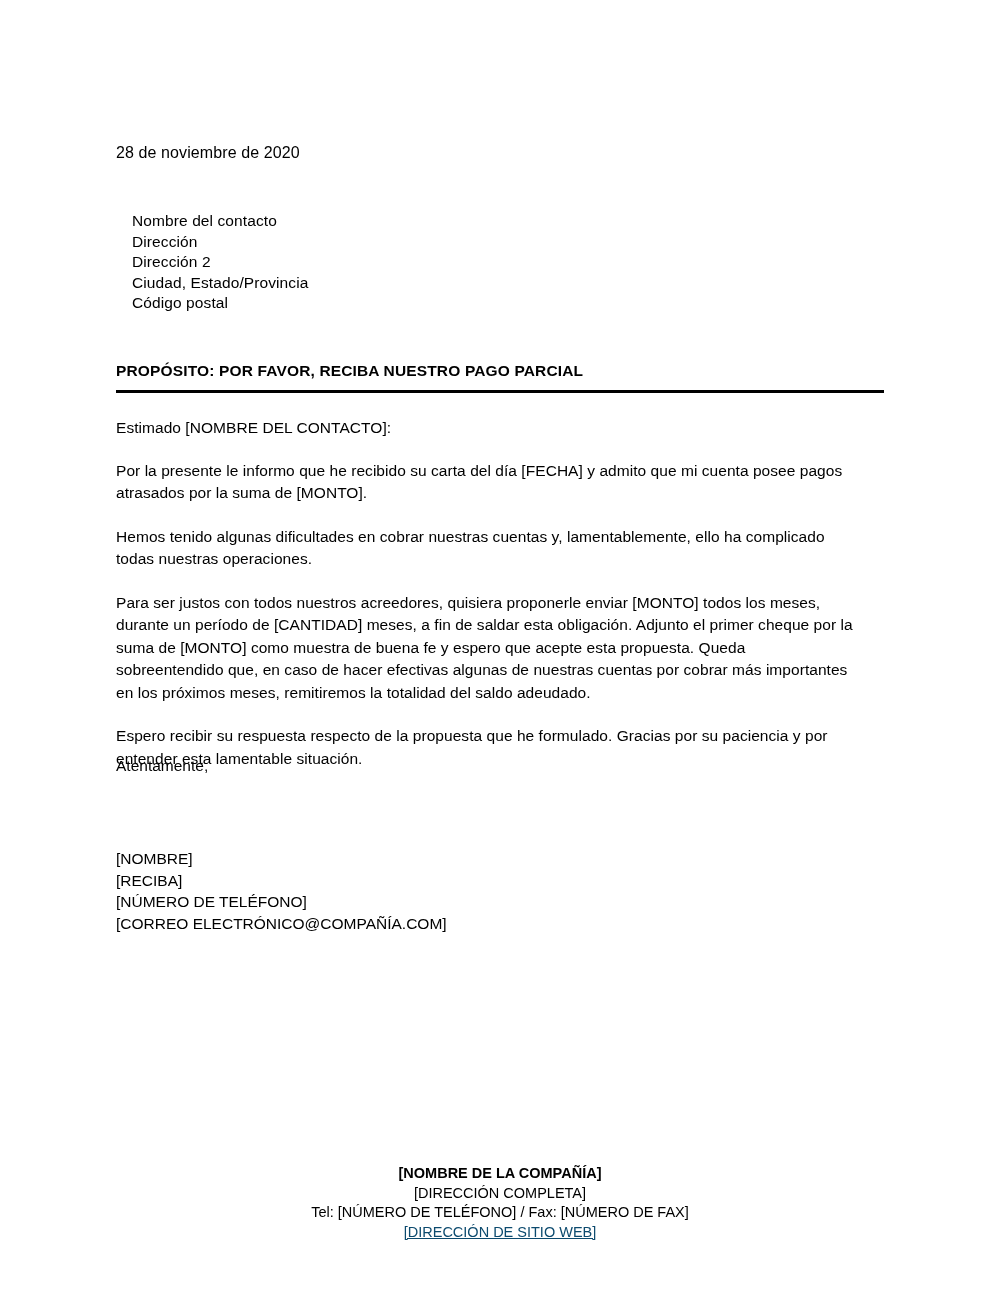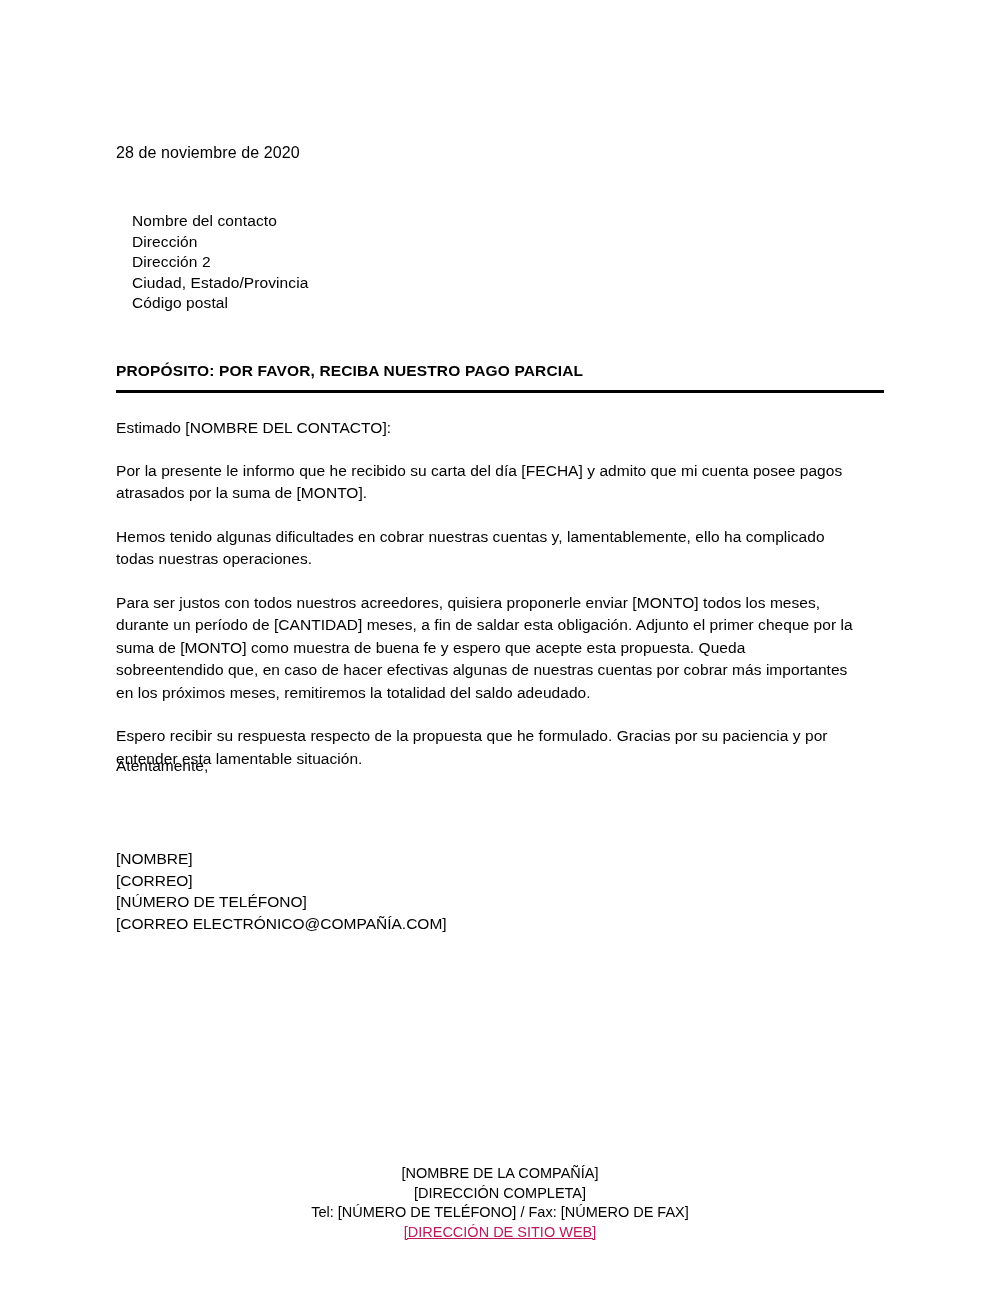--- a/index.html
+++ b/index.html
@@ -95,24 +95,24 @@
   .footer {
     position: absolute;
     top: 1164px;
     left: 0;
     width: 1000px;
     text-align: center;
     font-size: 14.5px;
     line-height: 19.5px;
   }
   .footer .company {
-    font-weight: normal;
+    font-weight: bold;
   }
   .footer a.website {
-    color: #be185d;
+    color: #0c4a6e;
     text-decoration: underline;
     text-align: center;
   }
 </style>
 </head>
 <body>
 
 <div class="page">
 
   <div class="date-line">28 de noviembre de 2020</div>
@@ -135,21 +135,21 @@
     <p>Por la presente le informo que he recibido su carta del día [FECHA] y admito que mi cuenta posee pagos atrasados por la suma de [MONTO].</p>
     <p>Hemos tenido algunas dificultades en cobrar nuestras cuentas y, lamentablemente, ello ha complicado todas nuestras operaciones.</p>
     <p>Para ser justos con todos nuestros acreedores, quisiera proponerle enviar [MONTO] todos los meses, durante un período de [CANTIDAD] meses, a fin de saldar esta obligación. Adjunto el primer cheque por la suma de [MONTO] como muestra de buena fe y espero que acepte esta propuesta. Queda sobreentendido que, en caso de hacer efectivas algunas de nuestras cuentas por cobrar más importantes en los próximos meses, remitiremos la totalidad del saldo adeudado.</p>
     <p>Espero recibir su respuesta respecto de la propuesta que he formulado. Gracias por su paciencia y por entender esta lamentable situación.</p>
   </div>
 
   <div class="signoff">Atentamente,</div>
 
   <div class="signature-block">
     <div>[NOMBRE]</div>
-    <div>[CORREO]</div>
+    <div>[RECIBA]</div>
     <div>[NÚMERO DE TELÉFONO]</div>
     <div>[CORREO ELECTRÓNICO@COMPAÑÍA.COM]</div>
   </div>
 
   <div class="footer">
     <div class="company">[NOMBRE DE LA COMPAÑÍA]</div>
     <div>[DIRECCIÓN COMPLETA]</div>
     <div>Tel: [NÚMERO DE TELÉFONO] / Fax: [NÚMERO DE FAX]</div>
     <div><a class="website" href="#">[DIRECCIÓN DE SITIO WEB]</a></div>
   </div>

